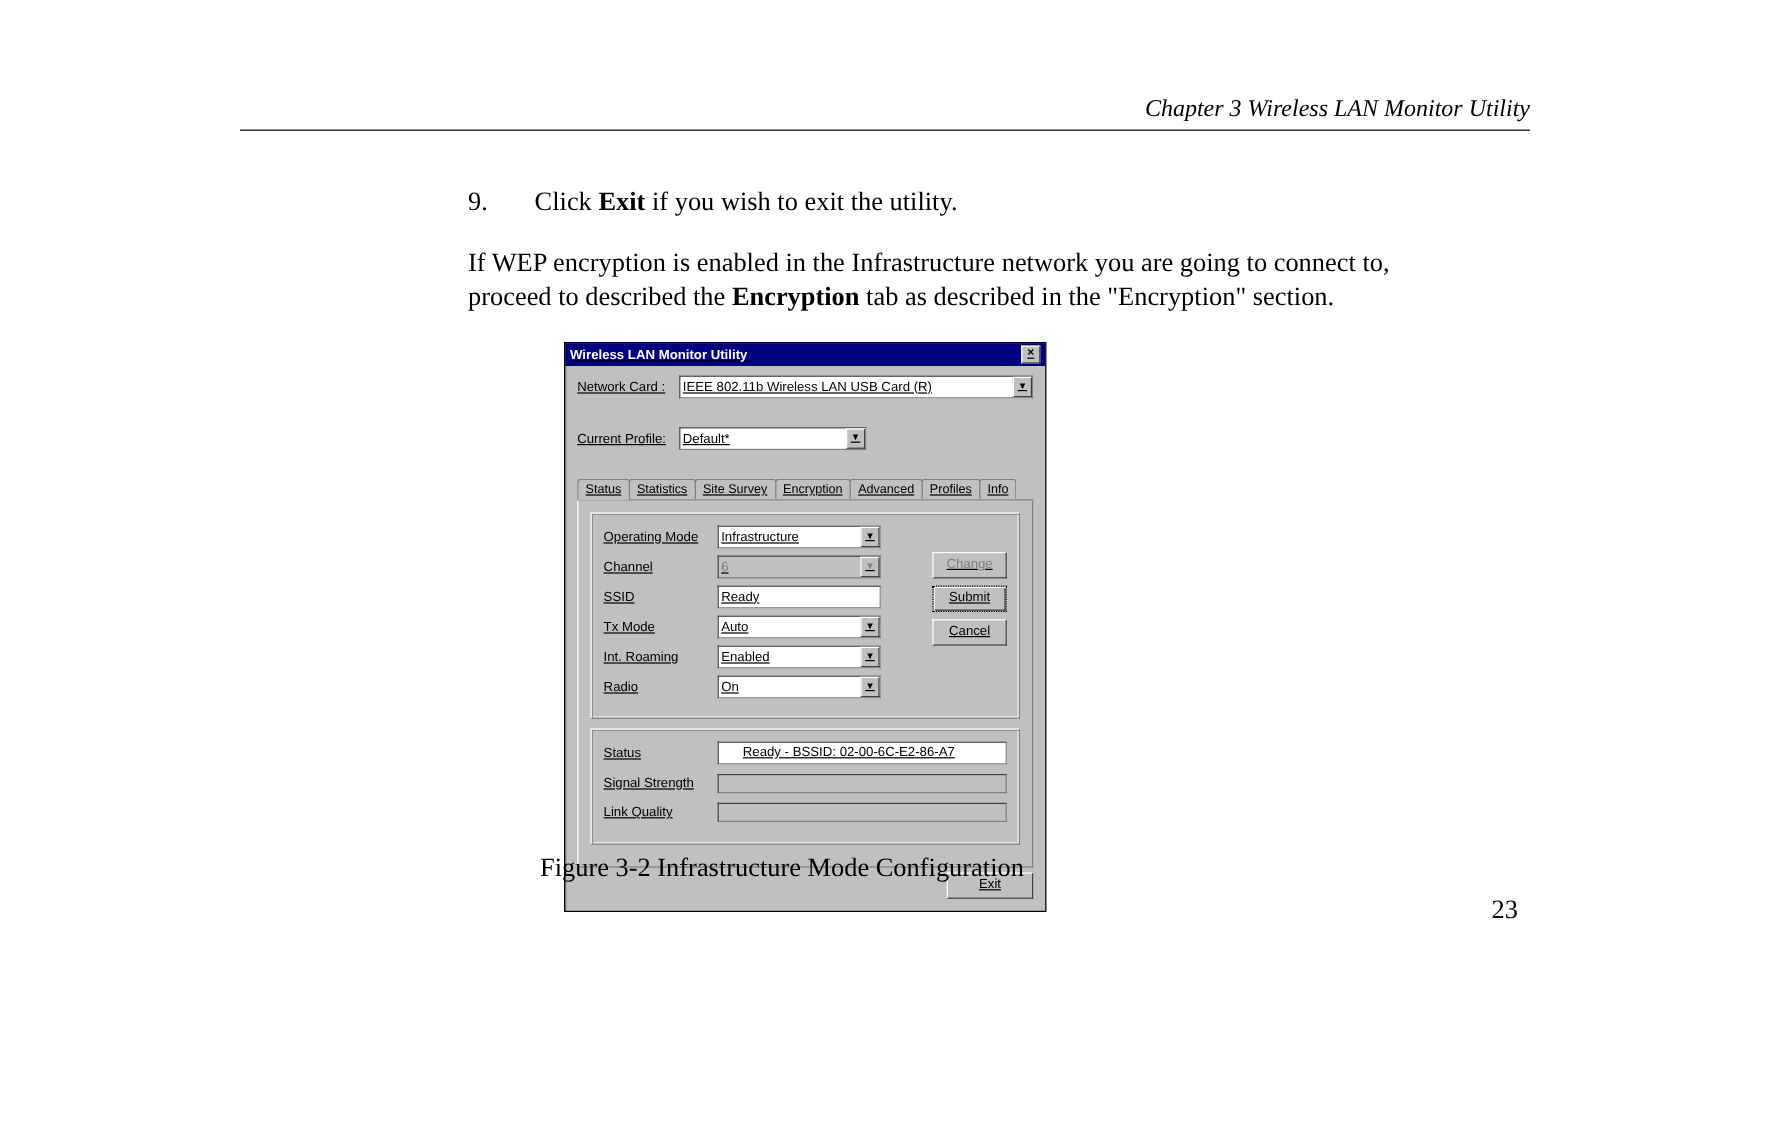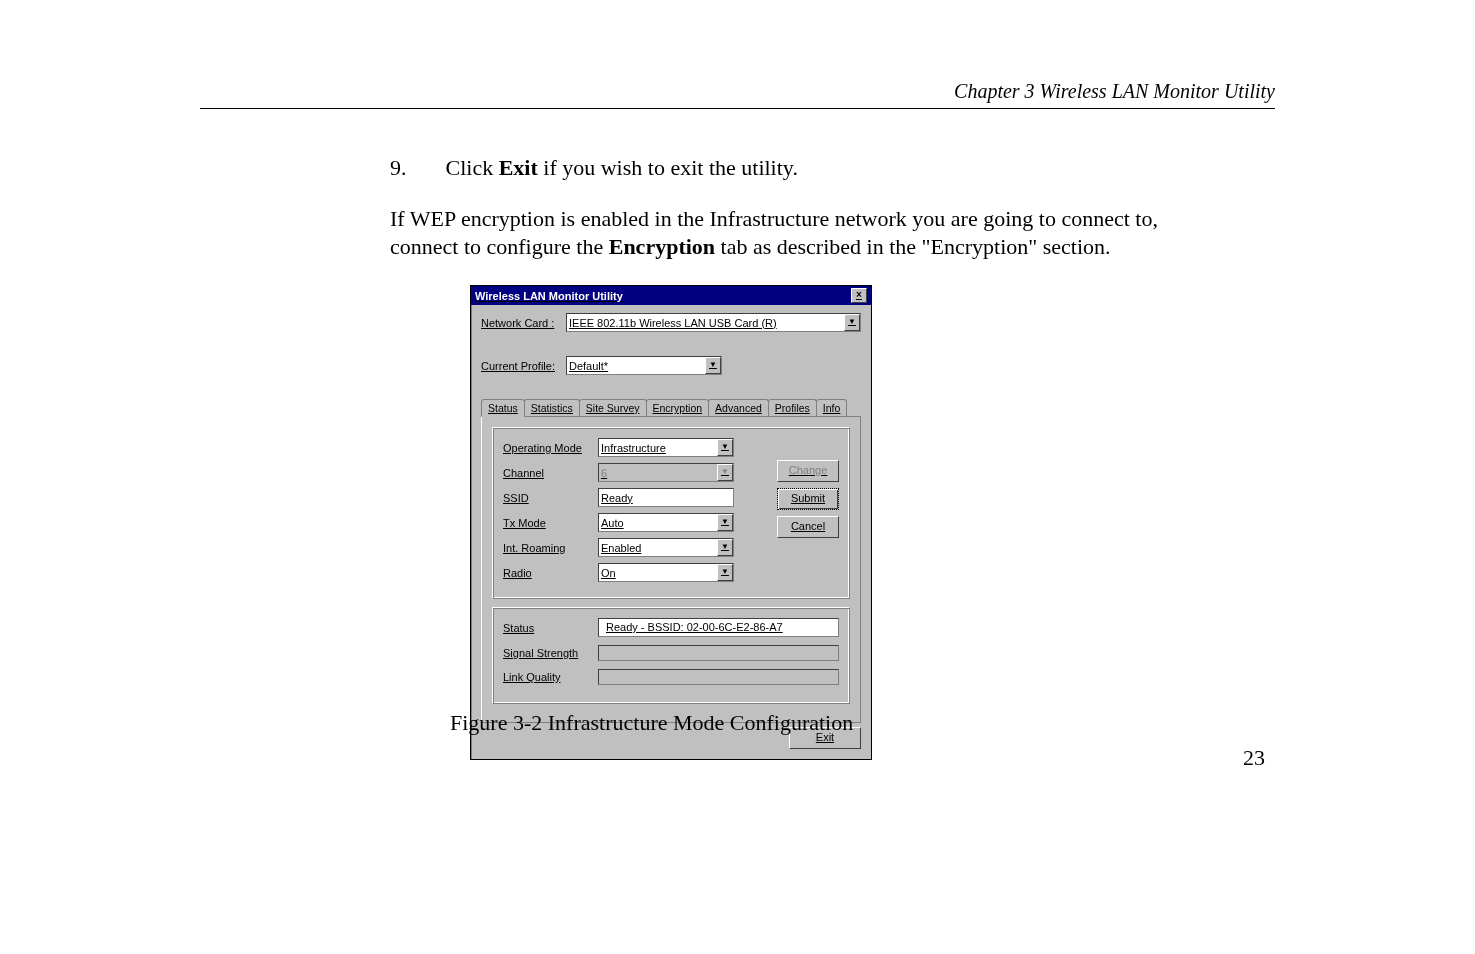--- a/index.html
+++ b/index.html
@@ -216,21 +216,21 @@
     margin-bottom: 8px;
   }
   .status-row .slabel { width: 95px; }
   .status-row .sval {
     flex: 1;
     height: 17px;
     background: #fff;
     border: 1px solid #808080;
     border-top-color:#404040;
     border-left-color:#404040;
-    padding: 0 7px;
+    padding: 0 20px;
     line-height: 17px;
   }
   .bar {
     flex: 1;
     height: 14px;
     border: 1px solid #808080;
     border-top-color:#404040;
     border-left-color:#404040;
     background: #c0c0c0;
   }
@@ -251,21 +251,21 @@
   <div class="header-area">Chapter 3    Wireless LAN Monitor Utility</div>
   <div class="header-rule"></div>
 
   <div class="step-line">
     <span class="step-num">9.</span>
     <span>Click </span><span class="bold">Exit</span><span> if you wish to exit the utility.</span>
   </div>
 
   <div class="para">
     <span>If WEP encryption is enabled in the Infrastructure network you are going to connect to,</span><br>
-    <span>connect to configure the </span><span class="bold">Encryption</span><span> tab as described in the "Encryption" section.</span>
+    <span>proceed to described the </span><span class="bold">Encryption</span><span> tab as described in the "Encryption" section.</span>
   </div>
 
   <div class="figure-wrap">
     <div class="dialog">
       <div class="titlebar">
         <span>Wireless LAN Monitor Utility</span>
         <span class="close">×</span>
       </div>
       <div class="dlg-body">
         <div class="row">

